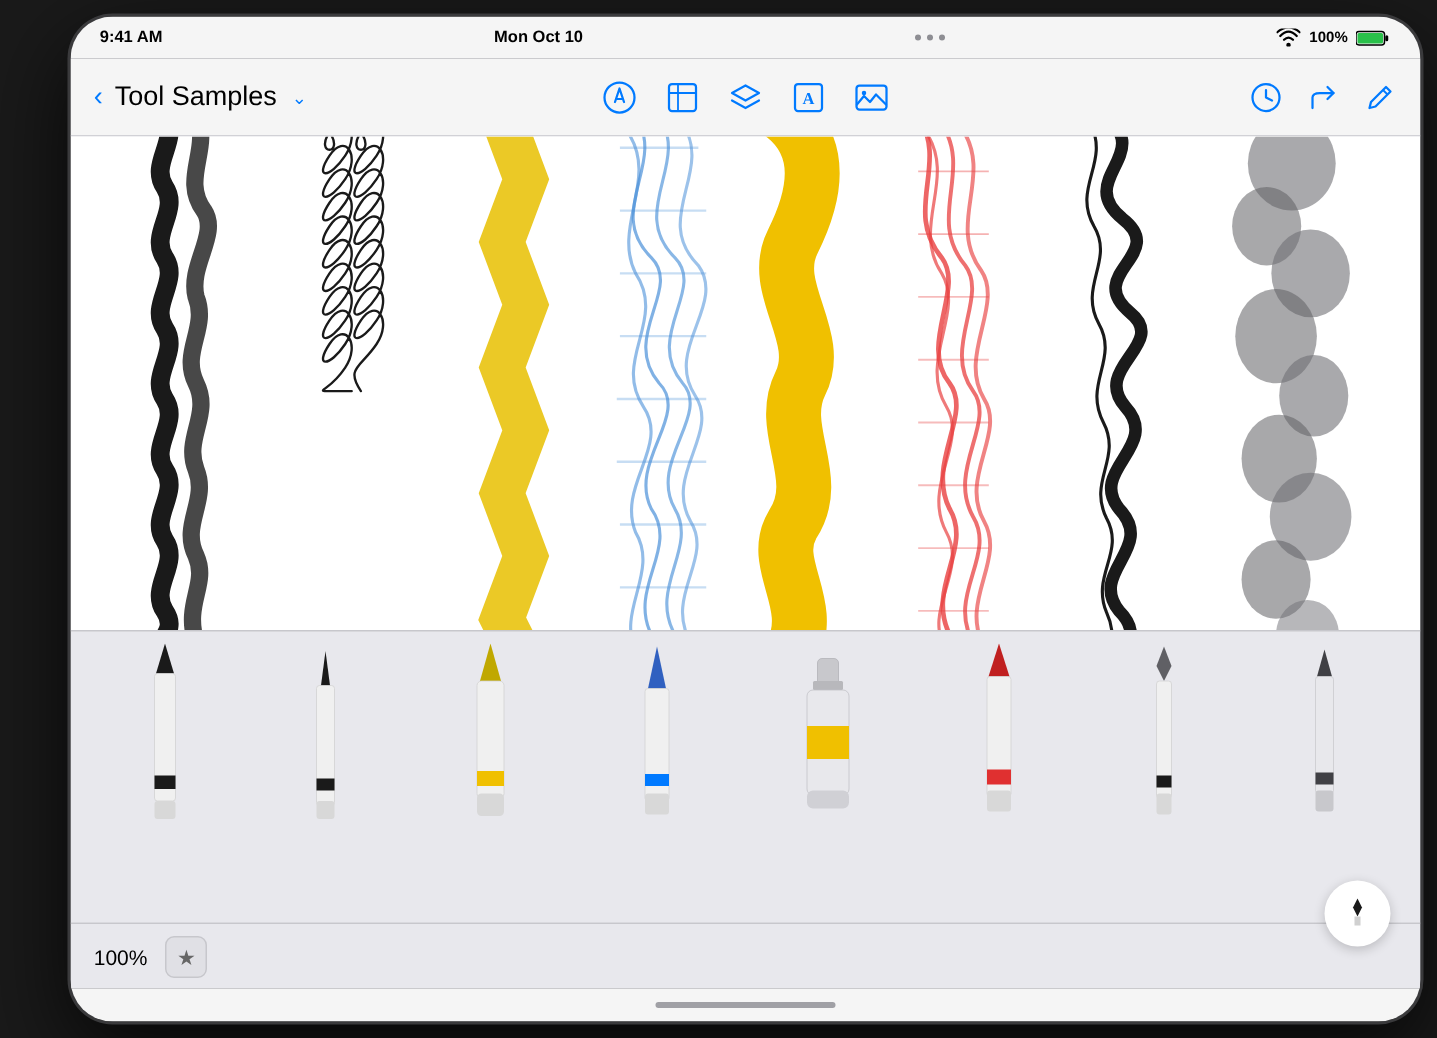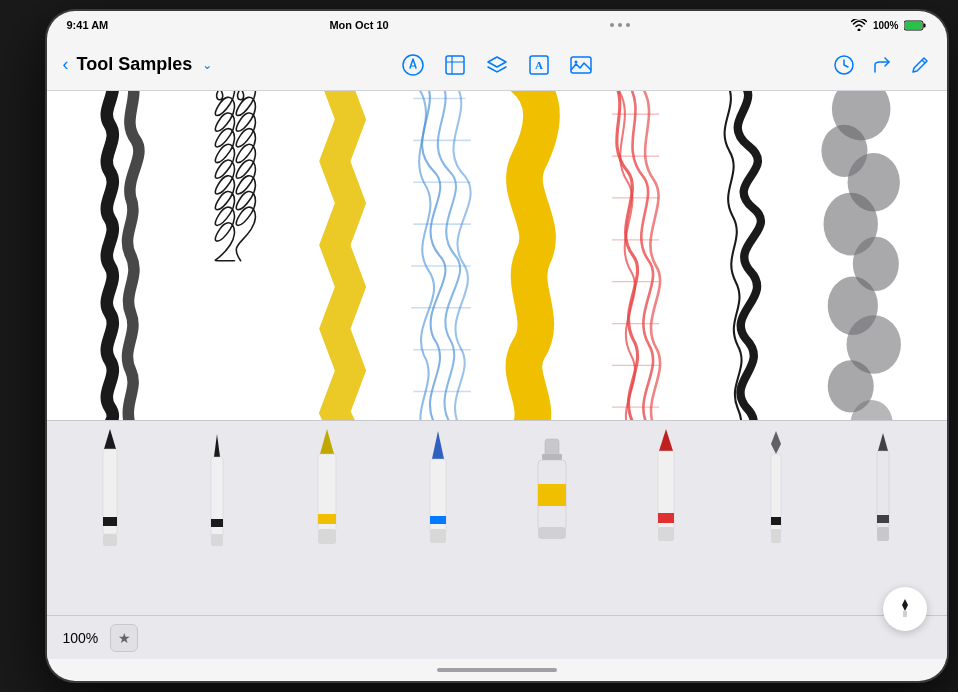--- a/index.html
+++ b/index.html
@@ -99,21 +99,21 @@
       cursor: pointer;
     }
 
     .nav-back-icon {
       font-size: 18px;
       color: #007aff;
     }
 
     .nav-title {
       font-size: 18px;
-      font-weight: 700;
+      font-weight: 400;
       color: #000;
     }
 
     .nav-chevron {
       font-size: 12px;
       color: #007aff;
       margin-left: 2px;
     }
 
     .nav-spacer { flex: 1; }

